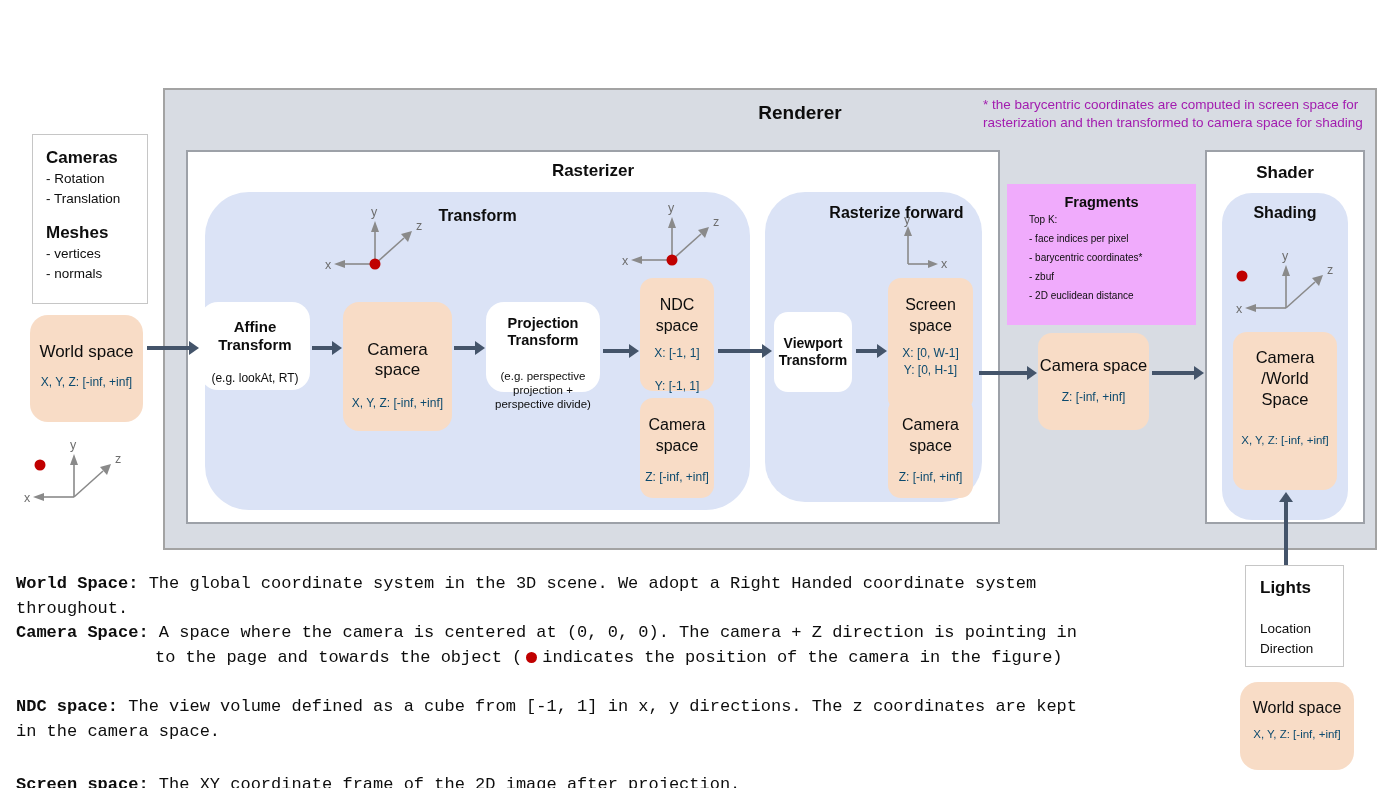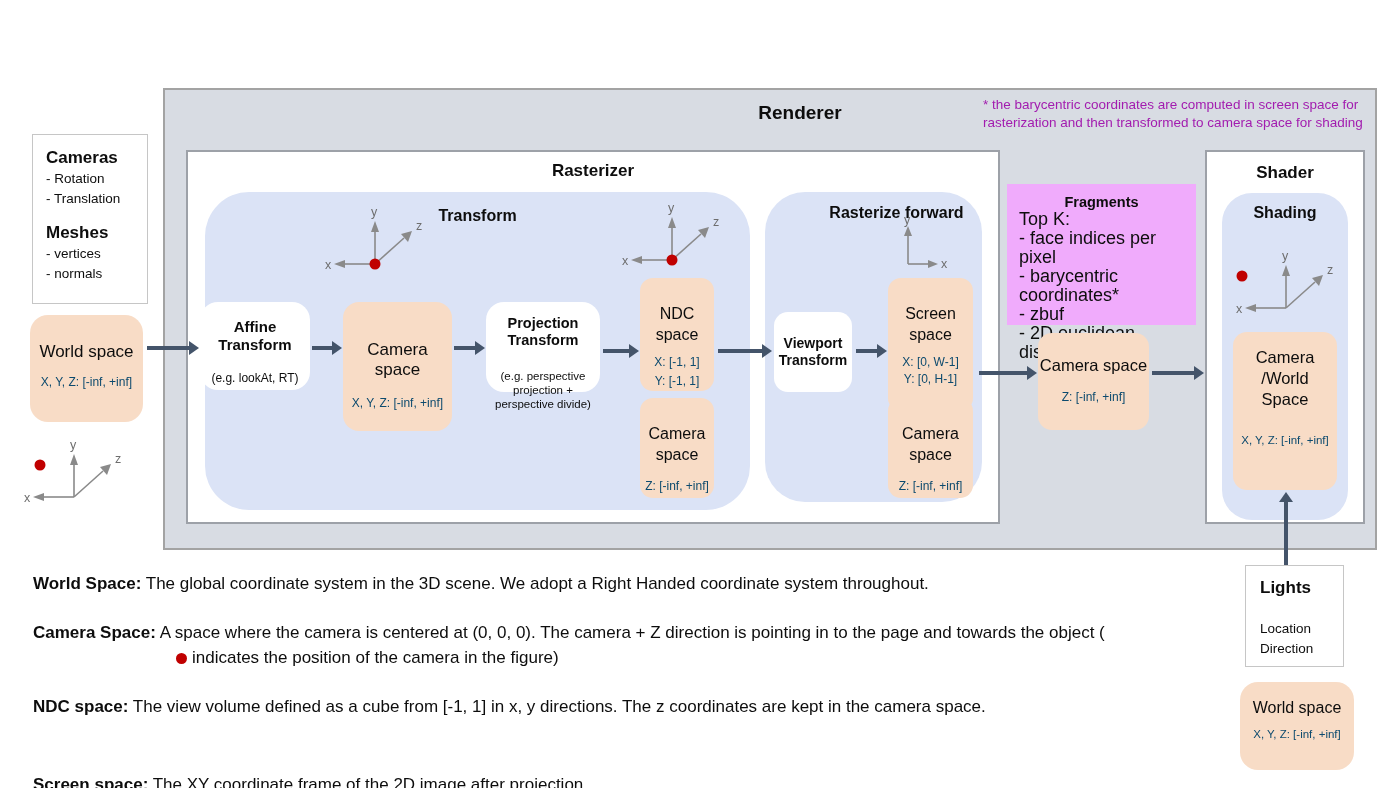--- a/index.html
+++ b/index.html
@@ -33,33 +33,33 @@
   
   .affine-box{left:200px;top:302px;width:110px;height:88px;border-radius:18px;padding-top:16px;}
   .affine-box .bold-t{font-size:15px;line-height:18px;}
   .affine-box .sub{font-size:12px;margin-top:17px;}
   .camera1-box{left:343px;top:302px;width:109px;height:129px;border-radius:16px;padding-top:38px;}
   .camera1-box .main{font-size:17px;}
   .camera1-box .range{margin-top:16px;}
   .projection-box{left:486px;top:302px;width:114px;height:90px;border-radius:18px;padding:13px 4px 0;}
   .projection-box .bold-t{font-size:14.5px;line-height:17px;}
   .projection-box .sub{font-size:11.5px;line-height:14px;margin-top:20px;}
-  .tall-peach{border-radius:13px;padding-top:25px;}
+  .tall-peach{border-radius:13px;padding-top:16px;}
   .tall-peach .main{font-size:16px;line-height:21px;}
   .tall-peach .range{line-height:17px;margin-top:9px;}
   .ndc-box{left:640px;top:278px;width:74px;height:113px;}
   .cameraz1-box{left:640px;top:398px;width:74px;height:100px;}
   .cameraz1-box .range,.cameraz2-box .range{margin-top:13px;}
   .viewport-box{left:774px;top:312px;width:78px;height:80px;border-radius:14px;display:flex;align-items:center;justify-content:flex-end;}
   .viewport-box .bold-t{font-size:14px;line-height:17px;}
   .screen-box{left:888px;top:278px;width:85px;height:133px;}
   .cameraz2-box{left:888px;top:398px;width:85px;height:100px;}
   .fragments-box{left:1007px;top:184px;width:189px;height:141px;background:#f0abfc;padding-top:10px;}
   .fragments-box .bold-t{font-size:14.5px;text-align:center;}
-  .fragments-box .frag-item{font-size:18px;line-height:19px;padding-left:12px;}
+  .fragments-box .frag-item{font-size:10px;line-height:19px;padding-left:22px;}
   .camera-big-box{left:1038px;top:333px;width:111px;height:97px;border-radius:14px;padding-top:23px;}
   .camera-big-box .main{font-size:16.5px;}
   .camera-big-box .range{margin-top:15px;}
   .camera-world-box{left:1233px;top:332px;width:104px;height:158px;border-radius:14px;padding:15px 5px 0;}
   .camera-world-box .main{font-size:16.5px;line-height:21px;}
   .camera-world-box .range{font-size:11.5px;margin-top:24px;}
   .cameras-box{left:32px;top:134px;width:116px;height:170px;background:#fff;border:1px solid #c6c6c6;padding:13px 0 0 13px;text-align:left;}
   .cameras-box .bold-t{font-size:17px;}
   .cameras-box .li,.lights-box .li{font-size:13.5px;line-height:18px;margin-top:2px;}
   .cameras-box .group2{margin-top:15px;}
@@ -77,21 +77,21 @@
   .arrow-right::after{content:'';position:absolute;right:-10px;top:-5px;width:0;height:0;
       border-left:10px solid #44546a;border-top:7px solid transparent;border-bottom:7px solid transparent;}
   .arrow-up{width:4px;background:#44546a;}
   .arrow-up::before{content:'';position:absolute;top:-10px;left:-5px;width:0;height:0;
       border-bottom:10px solid #44546a;border-left:7px solid transparent;border-right:7px solid transparent;}
   
   .axis-svg text{fill:#6e6e6e;font-size:12.5px;font-family:"Liberation Sans",sans-serif;}
   .axis-svg line{stroke:#8a8a8a;stroke-width:1.6;}
   .axis-svg polygon{fill:#8a8a8a;}
   
-  .def{left:33px;width:1080px;font-size:17px;line-height:25px;}
+  .def{left:16px;width:1080px;font-size:17px;line-height:25px;font-family:Liberation Mono, monospace;}
   .def b{font-weight:bold;}
   .def-world{top:571px;}
   .def-camera{top:620px;width:1075px;padding-left:139px;text-indent:-139px;}
   .def-ndc{top:694px;}
   .def-screen{top:744px;margin-top:28px;}
   .inline-dot{display:inline-block;width:11px;height:11px;border-radius:50%;background:#c00000;margin:0 5px 0 4px;vertical-align:-1px;text-indent:0;}
 </style>
 </head>
 <body>
 
@@ -204,21 +204,21 @@
   </div>
 
   <div class="abs white-round projection-box">
     <div class="bold-t">Projection Transform</div>
     <div class="sub">(e.g. perspective projection + perspective divide)</div>
   </div>
 
   <div class="abs peach tall-peach ndc-box">
     <div class="main">NDC space</div>
     <div class="range">X: [-1, 1]</div>
-    <div class="range" style="margin-top:2px;">Y: [-1, 1]</div>
+    <div class="range" style="margin-top:16px;">Y: [-1, 1]</div>
   </div>
 
   <div class="abs peach tall-peach cameraz1-box">
     <div class="main">Camera space</div>
     <div class="range">Z: [-inf, +inf]</div>
   </div>
 
   <div class="abs white-round viewport-box">
     <div class="bold-t">Viewport Transform</div>
   </div>

